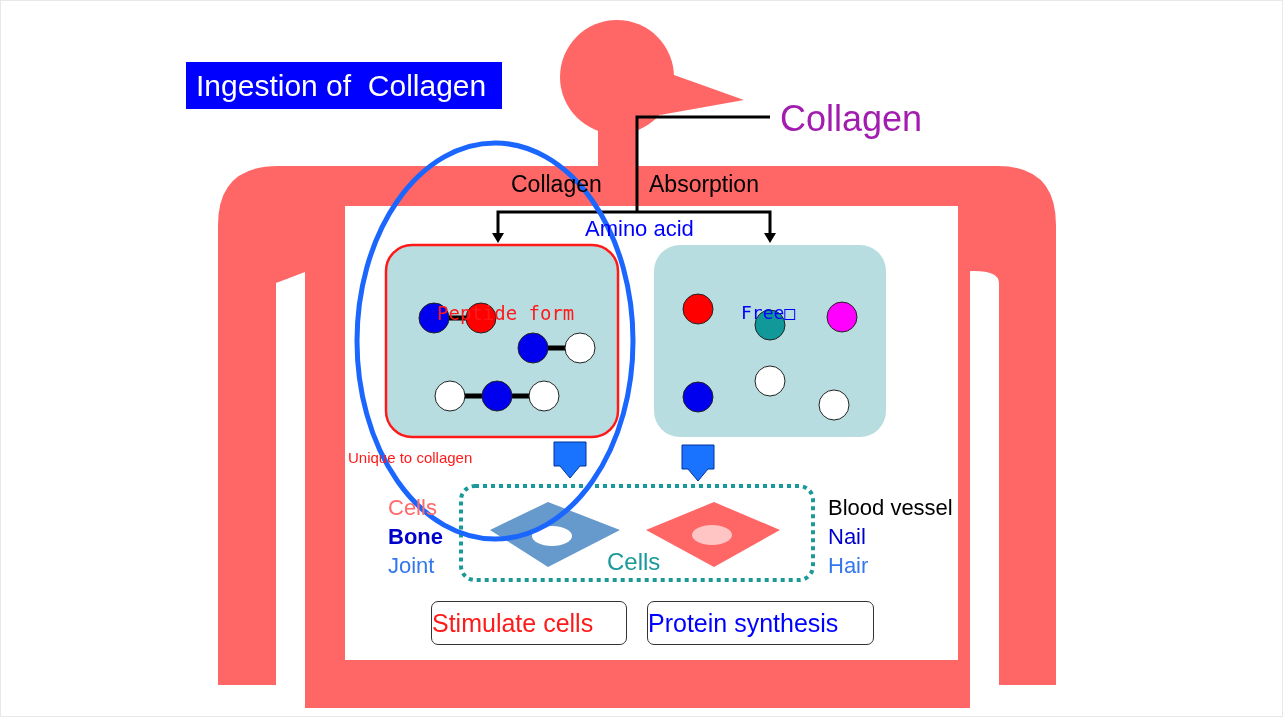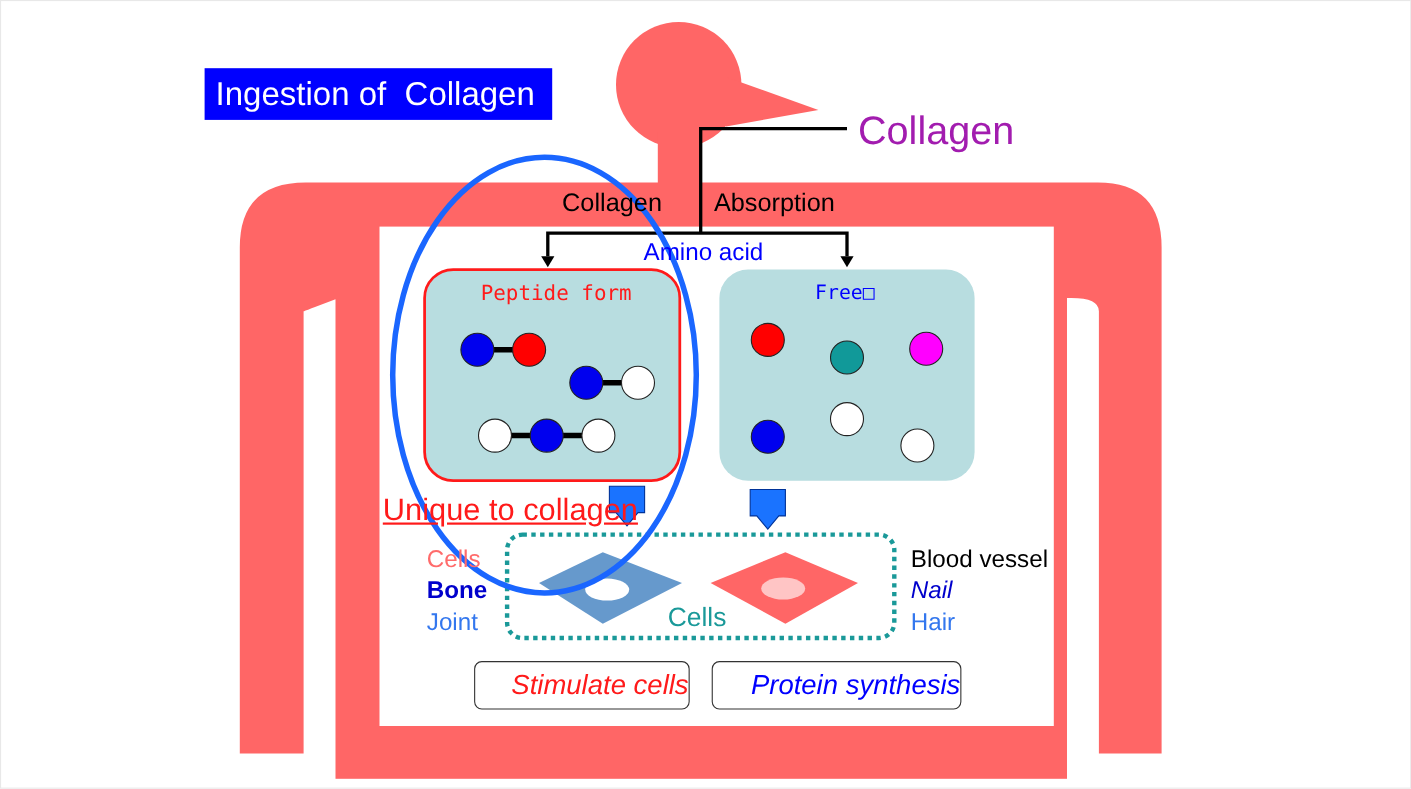--- a/index.html
+++ b/index.html
@@ -6,23 +6,23 @@
     body { width: 1283px; height: 717px; position: relative; overflow: hidden;
            font-family: "Liberation Sans", sans-serif; }
     #canvas { position: absolute; left: 0; top: 0; width: 1283px; height: 717px; }
     .frame { position: absolute; left: 0; top: 0; width: 1281px; height: 715px;
              border: 1px solid #e8e8e8; pointer-events: none; }
     .title-box { position: absolute; left: 186px; top: 62px; width: 316px; height: 47px;
                  background: #0000ff; color: #ffffff; font-size: 30px;
                  line-height: 47px; padding-left: 10px; box-sizing: border-box;
                  white-space: pre; }
     .lbl { position: absolute; white-space: nowrap; line-height: 1; }
-    .mono { font-family: "DejaVu Sans Mono", "Liberation Mono", monospace; }
+    .mono { font-family: "DejaVu Sans Mono", "Liberation Mono", monospace; margin-top: 46px; }
     .pill { position: absolute; border: 1.5px solid #333; border-radius: 7px;
-            background: #fff; font-size: 25px; text-align: right; box-sizing: border-box; font-style: italic; }
+            background: #fff; font-size: 25px; text-align: left; box-sizing: border-box; }
   </style>
 </head>
 <body>
 
 <svg id="canvas" width="1283" height="717" viewBox="0 0 1283 717">
 
   <circle cx="617" cy="77" r="57" fill="#ff6666"></circle>
   <polygon points="660,70 744,100 660,115" fill="#ff6666"></polygon>
   <rect x="598" y="120" width="40" height="52" fill="#ff6666"></rect>
 
@@ -84,29 +84,29 @@
 <div class="title-box">Ingestion of  Collagen</div>
 
 <div class="lbl" style="left:780px; top:101px; font-size:36px; color:#a21caf;">Collagen</div>
 <div class="lbl" style="left:511px; top:173px; font-size:23px; color:#000;">Collagen</div>
 <div class="lbl" style="left:649px; top:173px; font-size:23px; color:#000;">Absorption</div>
 <div class="lbl" style="left:585px; top:218px; font-size:22px; color:#0000ff;">Amino acid</div>
 
 <div class="lbl mono" style="left:437px; top:258px; font-size:19px; color:#ff1a1a;">Peptide form</div>
 <div class="lbl mono" style="left:741px; top:258px; font-size:18px; color:#0000ff;">Free□</div>
 
-<div class="lbl" style="left:348px; top:450px; font-size:28px; color:#ff1a1a;text-decoration:underline;">Unique to collagen</div>
+<div class="lbl" style="left:348px; top:450px; font-size:15px; color:#ff1a1a;">Unique to collagen</div>
 
 <div id="left-targets">
     <div class="lbl" style="left: 388px; top: 497px; font-size: 22px; color: rgb(255, 107, 107);">Cells</div>
     <div class="lbl" style="left: 388px; top: 526px; font-size: 22px; color: rgb(0, 0, 204); font-weight: bold;">Bone</div>
     <div class="lbl" style="left: 388px; top: 555px; font-size: 22px; color: rgb(51, 119, 238);">Joint</div>
   </div>
 <div id="right-targets">
     <div class="lbl" style="left: 828px; top: 497px; font-size: 22px; color: rgb(0, 0, 0);">Blood vessel</div>
-    <div class="lbl" style="left: 828px; top: 526px; font-size: 22px; color: rgb(0, 0, 204); font-style: italic;">Nail</div>
+    <div class="lbl" style="left: 828px; top: 526px; font-size: 22px; color: rgb(0, 0, 204);">Nail</div>
     <div class="lbl" style="left: 828px; top: 555px; font-size: 22px; color: rgb(51, 119, 238);">Hair</div>
   </div>
 
 <div class="lbl" style="left:607px; top:550px; font-size:24px; color:#1a9999;">Cells</div>
 
 <div class="pill" style="left:431px; top:601px; width:196px; height:44px; line-height:42px; color:#ff1a1a;">Stimulate cells</div>
 <div class="pill" style="left:647px; top:601px; width:227px; height:44px; line-height:42px; color:#0000ff;">Protein synthesis</div>
 
 </body></html>

